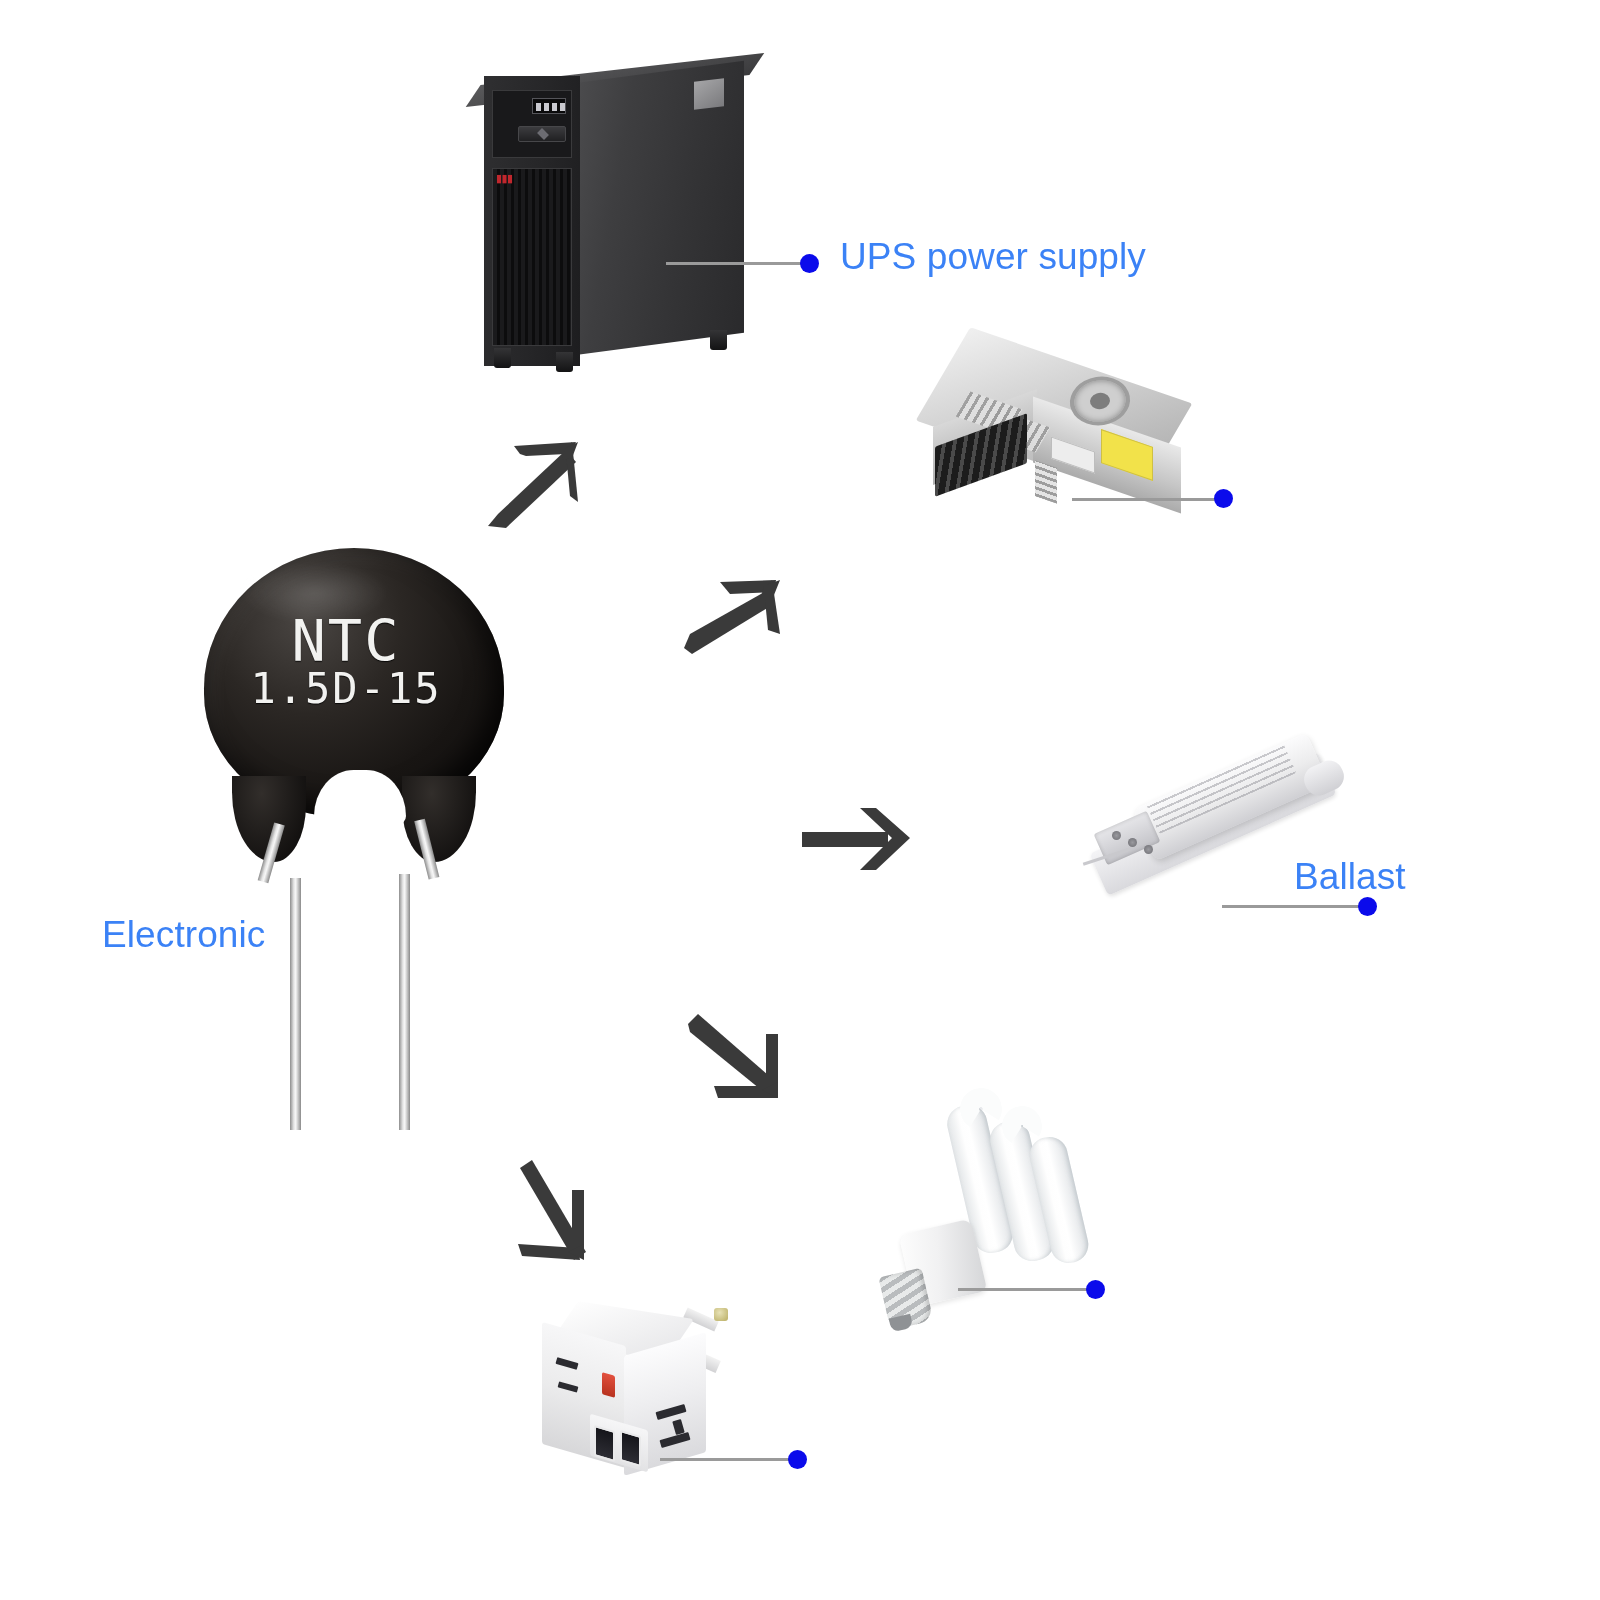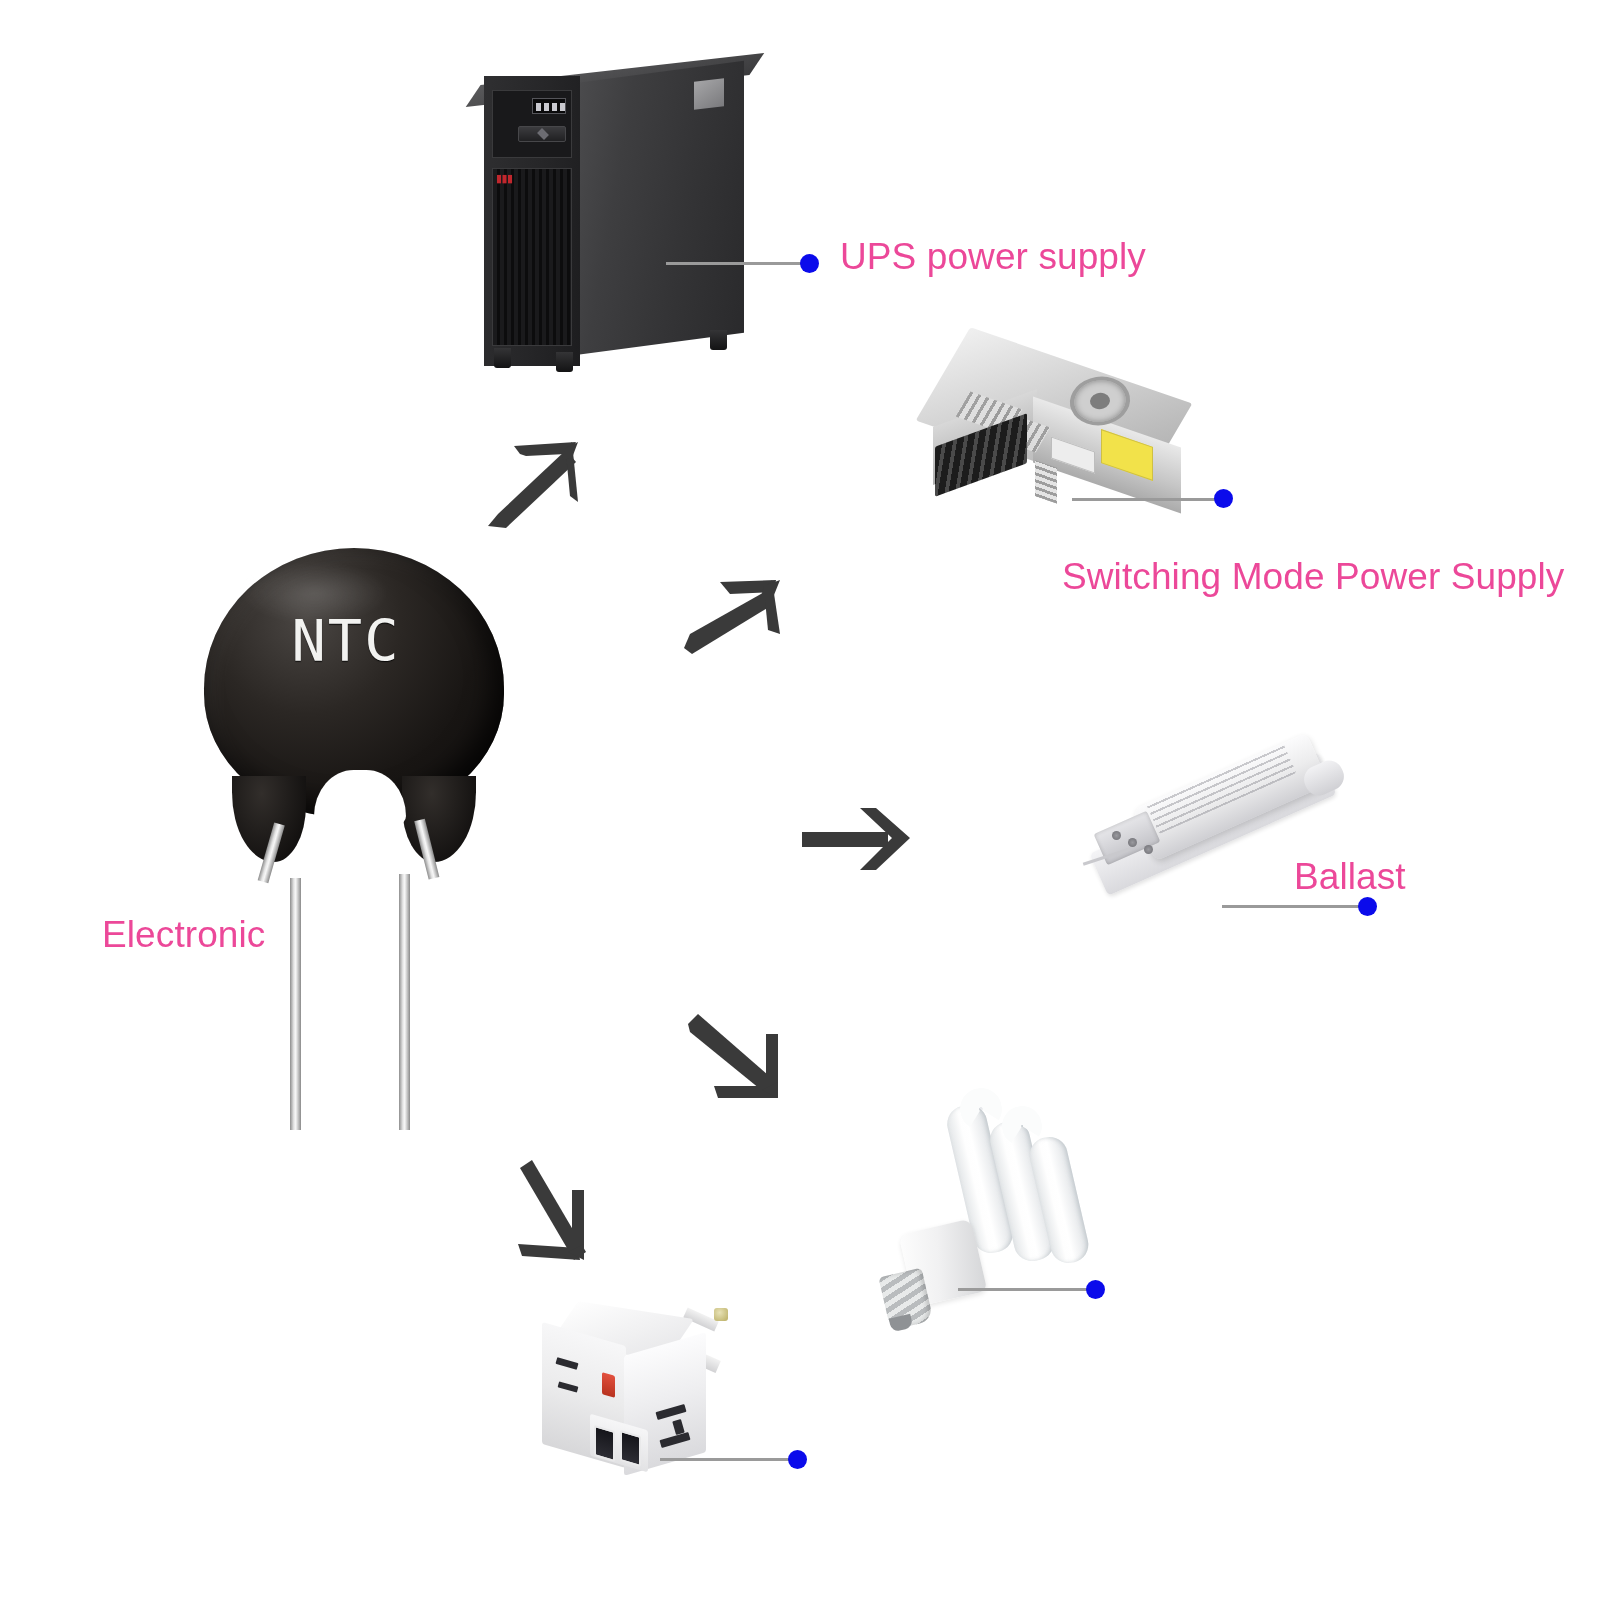--- a/index.html
+++ b/index.html
@@ -13,21 +13,21 @@
     overflow: hidden;
     font-family: "Liberation Sans", sans-serif;
     color: #0d0d0d;
   }
   #stage { position: absolute; inset: 0; }
 
   .label {
     position: absolute;
     font-size: 37px;
     line-height: 1.05;
-    color: #ec4899;
+    color: #3b82f6;
     white-space: nowrap;
     letter-spacing: 0.1px;
   }
 
   .leader {
     position: absolute;
     height: 3px;
     background: #9a9a9a;
   }
   .dot {
@@ -352,20 +352,21 @@
 
   <div id="thermistor">
     <div class="ntc-body">
       <div class="ntc-gloss"></div>
     </div>
     <div class="ntc-shoulder-l"></div>
     <div class="ntc-shoulder-r"></div>
     <div class="ntc-notch"></div>
 
     <div class="ntc-text" id="ntc-line1">NTC</div>
+    <div class="ntc-text" id="ntc-line2">1.5D-15</div>
 
     <div class="ntc-kink" style="left:78px; top:276px; transform:rotate(16deg); transform-origin: top center;"></div>
     <div class="ntc-lead" style="left:94px; top:330px; height:252px;"></div>
 
     <div class="ntc-kink" style="left:218px; top:272px; transform:rotate(-14deg); transform-origin: top center;"></div>
     <div class="ntc-lead" style="left:203px; top:326px; height:256px;"></div>
   </div>
 
   <div class="label" style="left:102px; top:916px;">Electronic</div>
 
@@ -405,21 +406,20 @@
     <div class="smps-fan"></div>
     <div class="smps-fan-hub"></div>
     <div class="smps-terminals"></div>
     <div class="smps-yellow"></div>
     <div class="smps-label"></div>
     <div class="smps-sidevent"></div>
   </div>
 
   <div class="leader" style="left:1072px; top:498px; width:150px;"></div>
   <div class="dot" style="left:1214px; top:489px;"></div>
-  <div class="label" style="left:1062px; top:558px;">Switching Mode Power Supply</div>
 
   <div id="ballast">
     <div class="bal-plate"></div>
     <div class="bal-body"></div>
     <div class="bal-print"></div>
     <div class="bal-term"></div>
     <div class="bal-screw" style="left:30px; top:96px;"></div>
     <div class="bal-screw" style="left:46px; top:103px;"></div>
     <div class="bal-screw" style="left:62px; top:110px;"></div>
     <div class="bal-endcap"></div>

